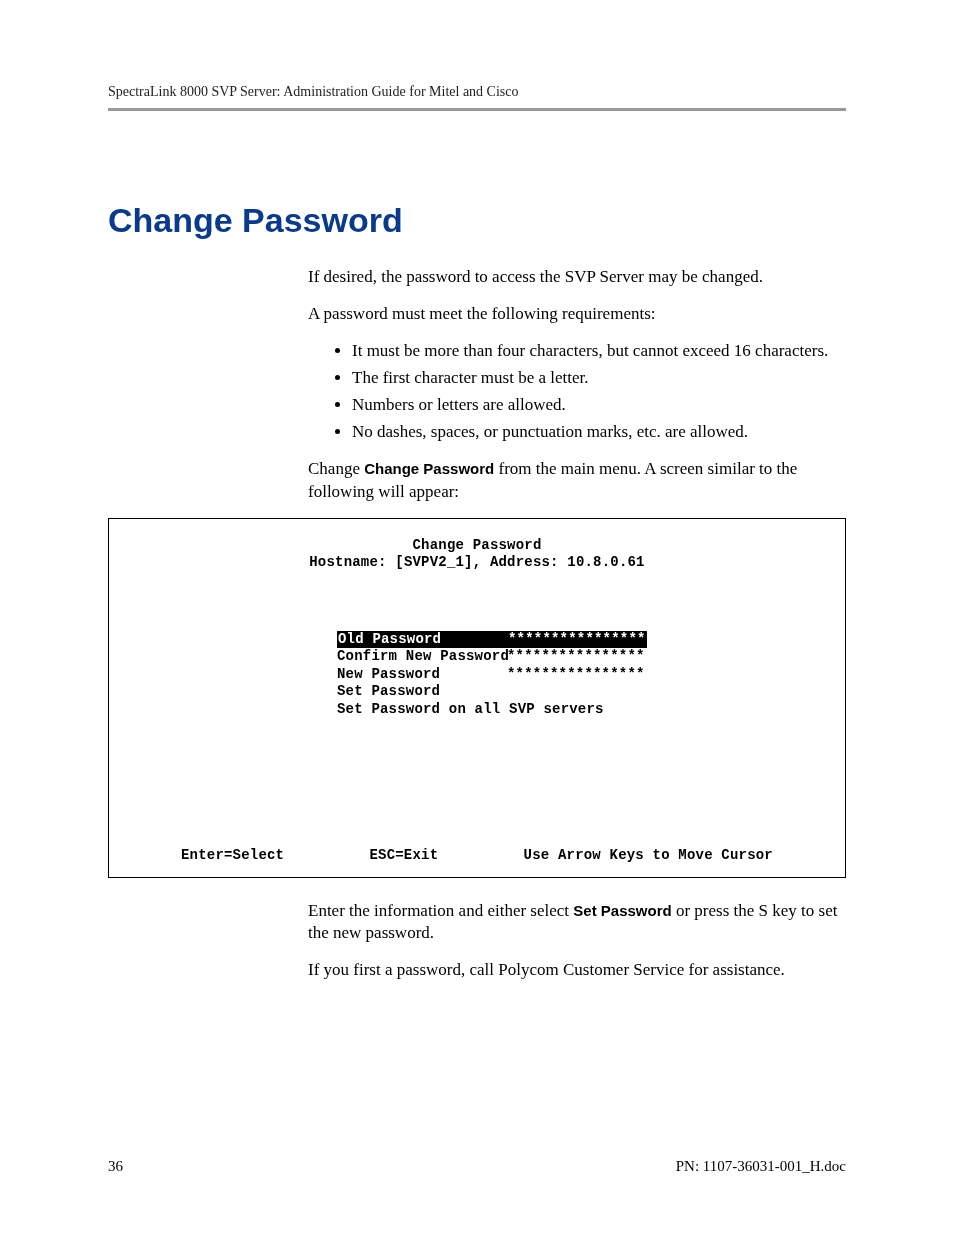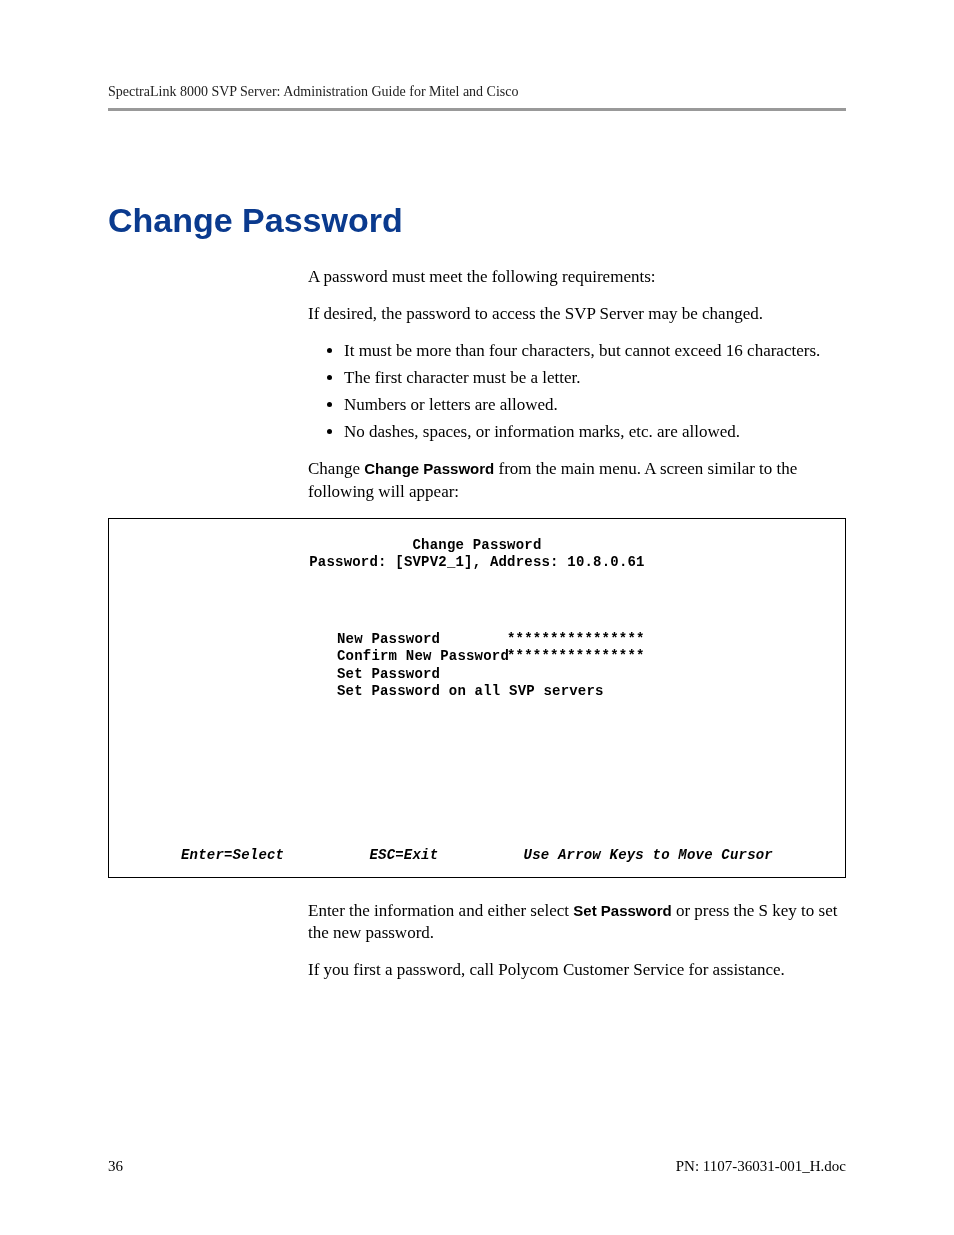--- a/index.html
+++ b/index.html
@@ -30,21 +30,21 @@
     color: #0a3a8e;
     margin: 0 0 26px 0;
   }
   .body-col {
     margin-left: 200px;
     font-size: 17px;
     line-height: 1.35;
   }
   .body-col p { margin: 0 0 14px 0; }
   .body-col ul { margin: 0 0 14px 0; padding-left: 28px; }
-  .body-col li { margin: 4px 8px; }
+  .body-col li { margin: 4px 16px; }
   .bold-sans {
     font-family: Arial, Helvetica, sans-serif;
     font-weight: 700;
     font-size: 15px;
   }
   .terminal-frame {
     margin: 6px 0 22px 0;
     border: 1px solid #000;
     height: 360px;
     position: relative;
@@ -75,61 +75,61 @@
     background: #000; color: #fff;
     padding: 0 1px;
   }
   .term-footer {
     position: absolute;
     bottom: 14px;
     left: 0; right: 0;
     display: flex;
     justify-content: space-between;
     padding: 0 72px;
-    font-style: italic;
   }
   .page-footer {
     position: absolute;
     left: 108px; right: 108px; bottom: 60px;
     display: flex; justify-content: space-between;
     font-size: 15px;
     align-items: center;
   }
 </style>
 </head>
 <body>
 
 <div class="page">
 
   <div class="running-head">SpectraLink 8000 SVP Server: Administration Guide for Mitel and Cisco</div>
 
   <h1 class="title">Change Password</h1>
 
   <div class="body-col">
+    <p>If desired, the password to access the SVP Server may be changed.</p>
     <p>A password must meet the following requirements:</p>
-    <p>If desired, the password to access the SVP Server may be changed.</p>
     <ul>
       <li>It must be more than four characters, but cannot exceed 16 characters.</li>
       <li>The first character must be a letter.</li>
       <li>Numbers or letters are allowed.</li>
-      <li>No dashes, spaces, or information marks, etc. are allowed.</li>
+      <li>No dashes, spaces, or punctuation marks, etc. are allowed.</li>
     </ul>
     <p>
       <span>Change </span><span class="bold-sans">Change Password</span><span> from the main menu. A screen similar to the following will appear:</span>
     </p>
   </div>
 
   <div class="terminal-frame">
     <div class="term-header">
       <div>Change Password</div>
-      <div>Password: [SVPV2_1], Address: 10.8.0.61</div>
+      <div>Hostname: [SVPV2_1], Address: 10.8.0.61</div>
     </div>
     <div class="term-fields">
+      <div class="term-row"><span class="field-label hl">Old Password</span><span class="field-value hl">****************</span></div>
+      <div class="term-row"><span class="field-label">Confirm New Password</span><span class="field-value">****************</span></div>
       <div class="term-row"><span class="field-label">New Password</span><span class="field-value">****************</span></div>
-      <div class="term-row"><span class="field-label">Confirm New Password</span><span class="field-value">****************</span></div>
       <div class="term-row"><span class="field-label">Set Password</span></div>
       <div class="term-row"><span>Set Password on all SVP servers</span></div>
     </div>
     <div class="term-footer">
       <span>Enter=Select</span>
       <span>ESC=Exit</span>
       <span>Use Arrow Keys to Move Cursor</span>
     </div>
   </div>
 

